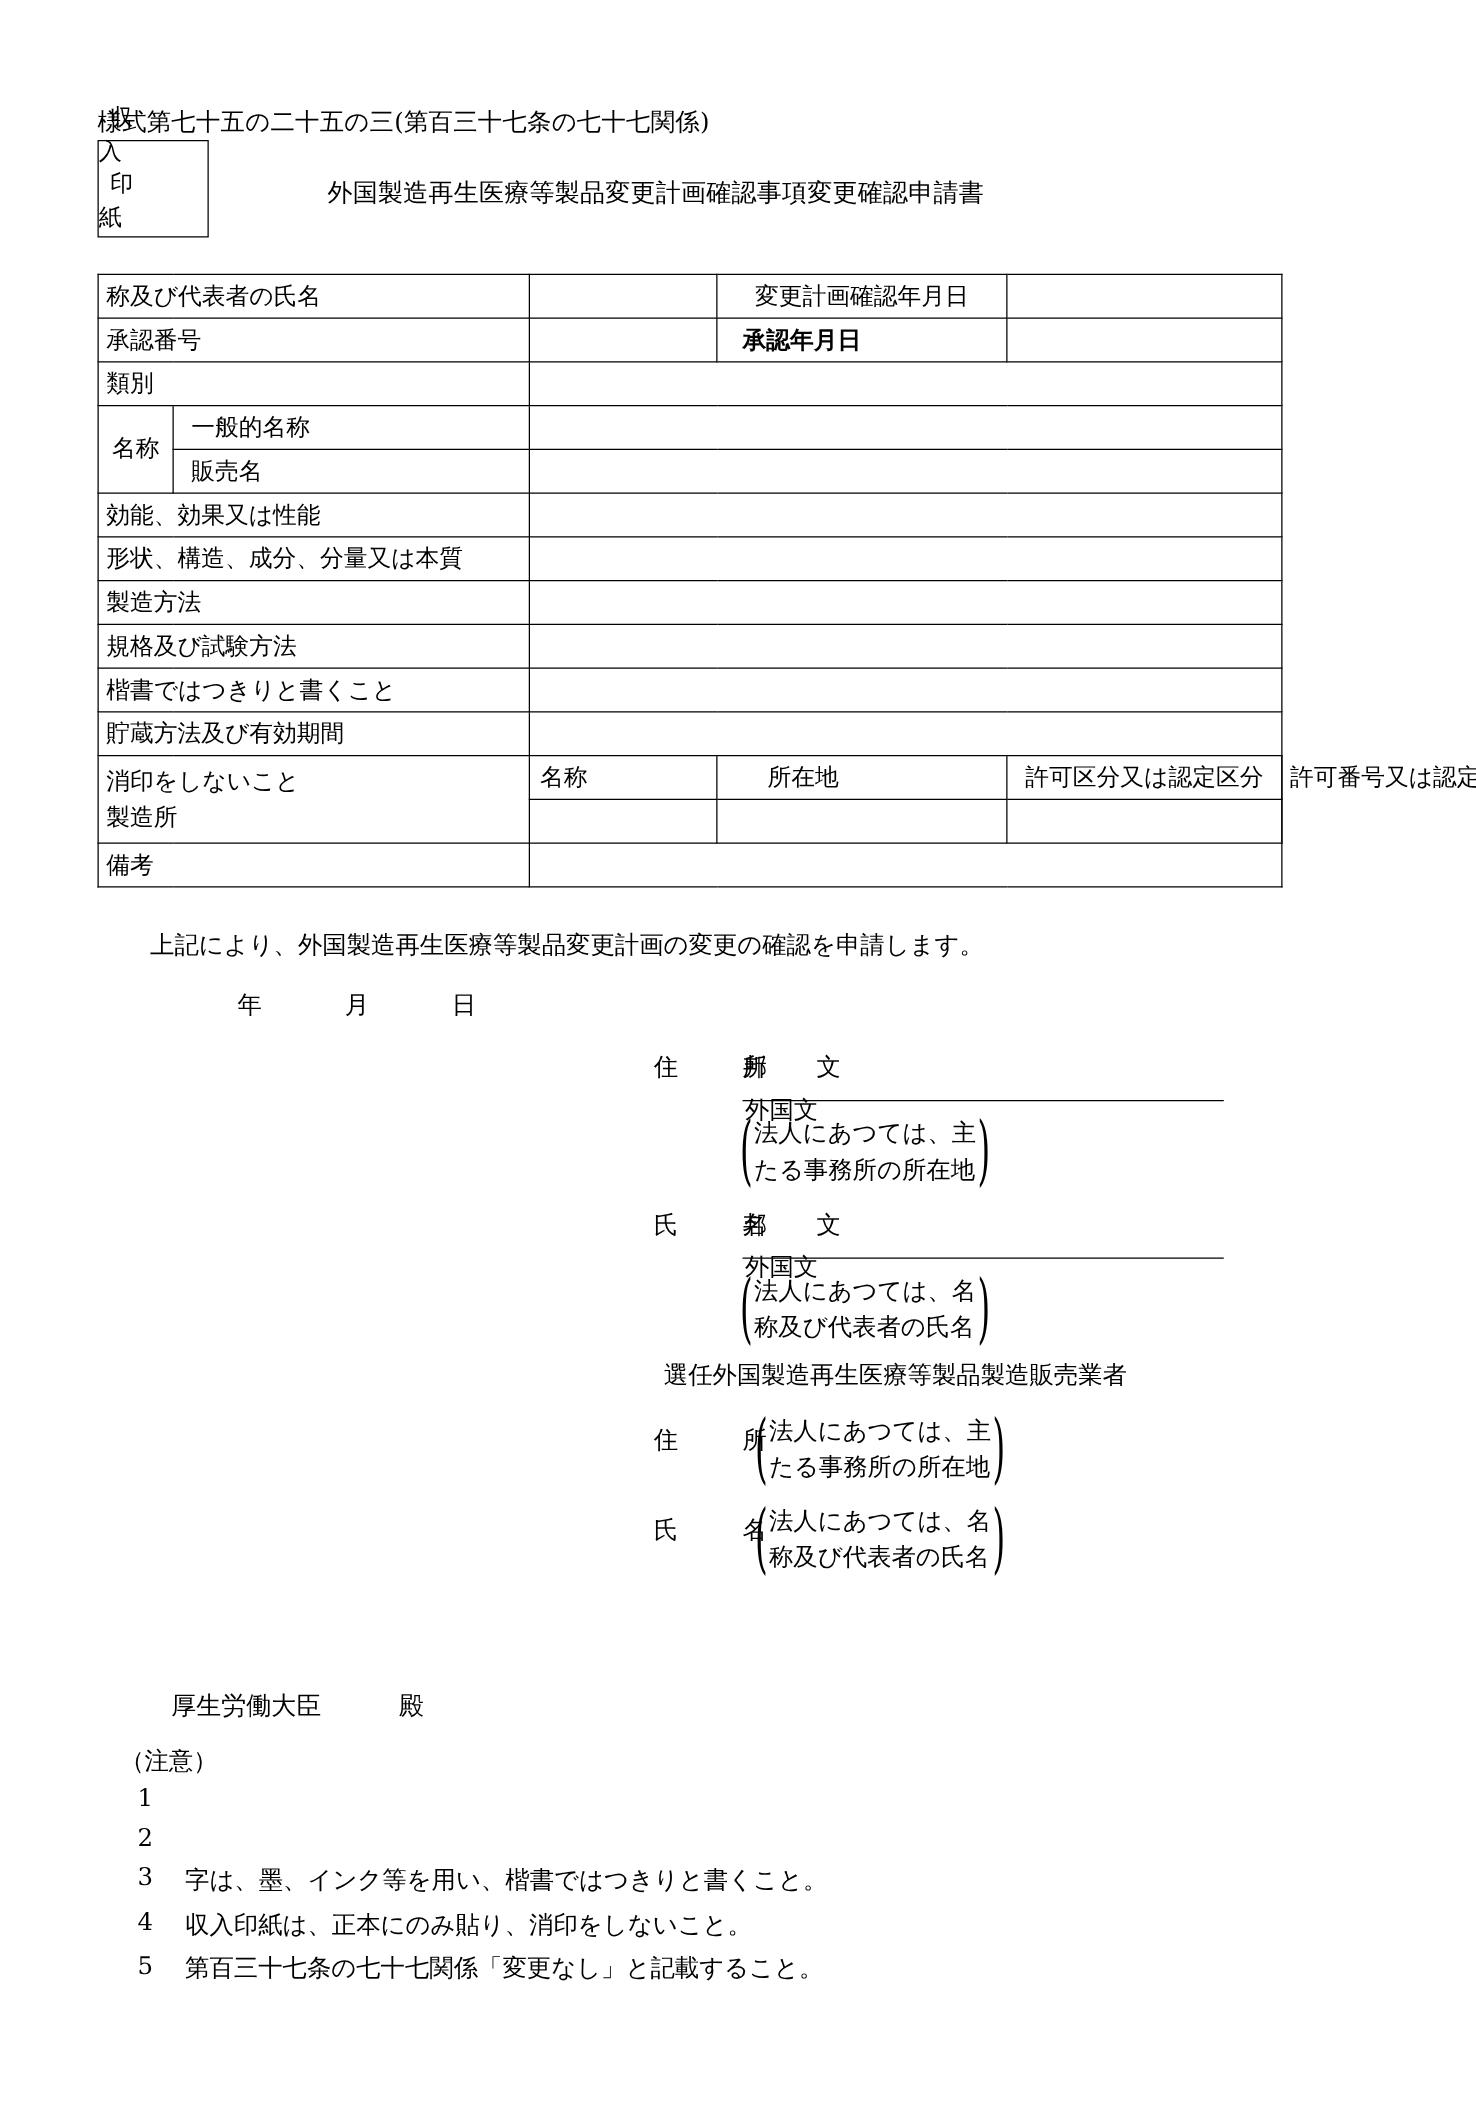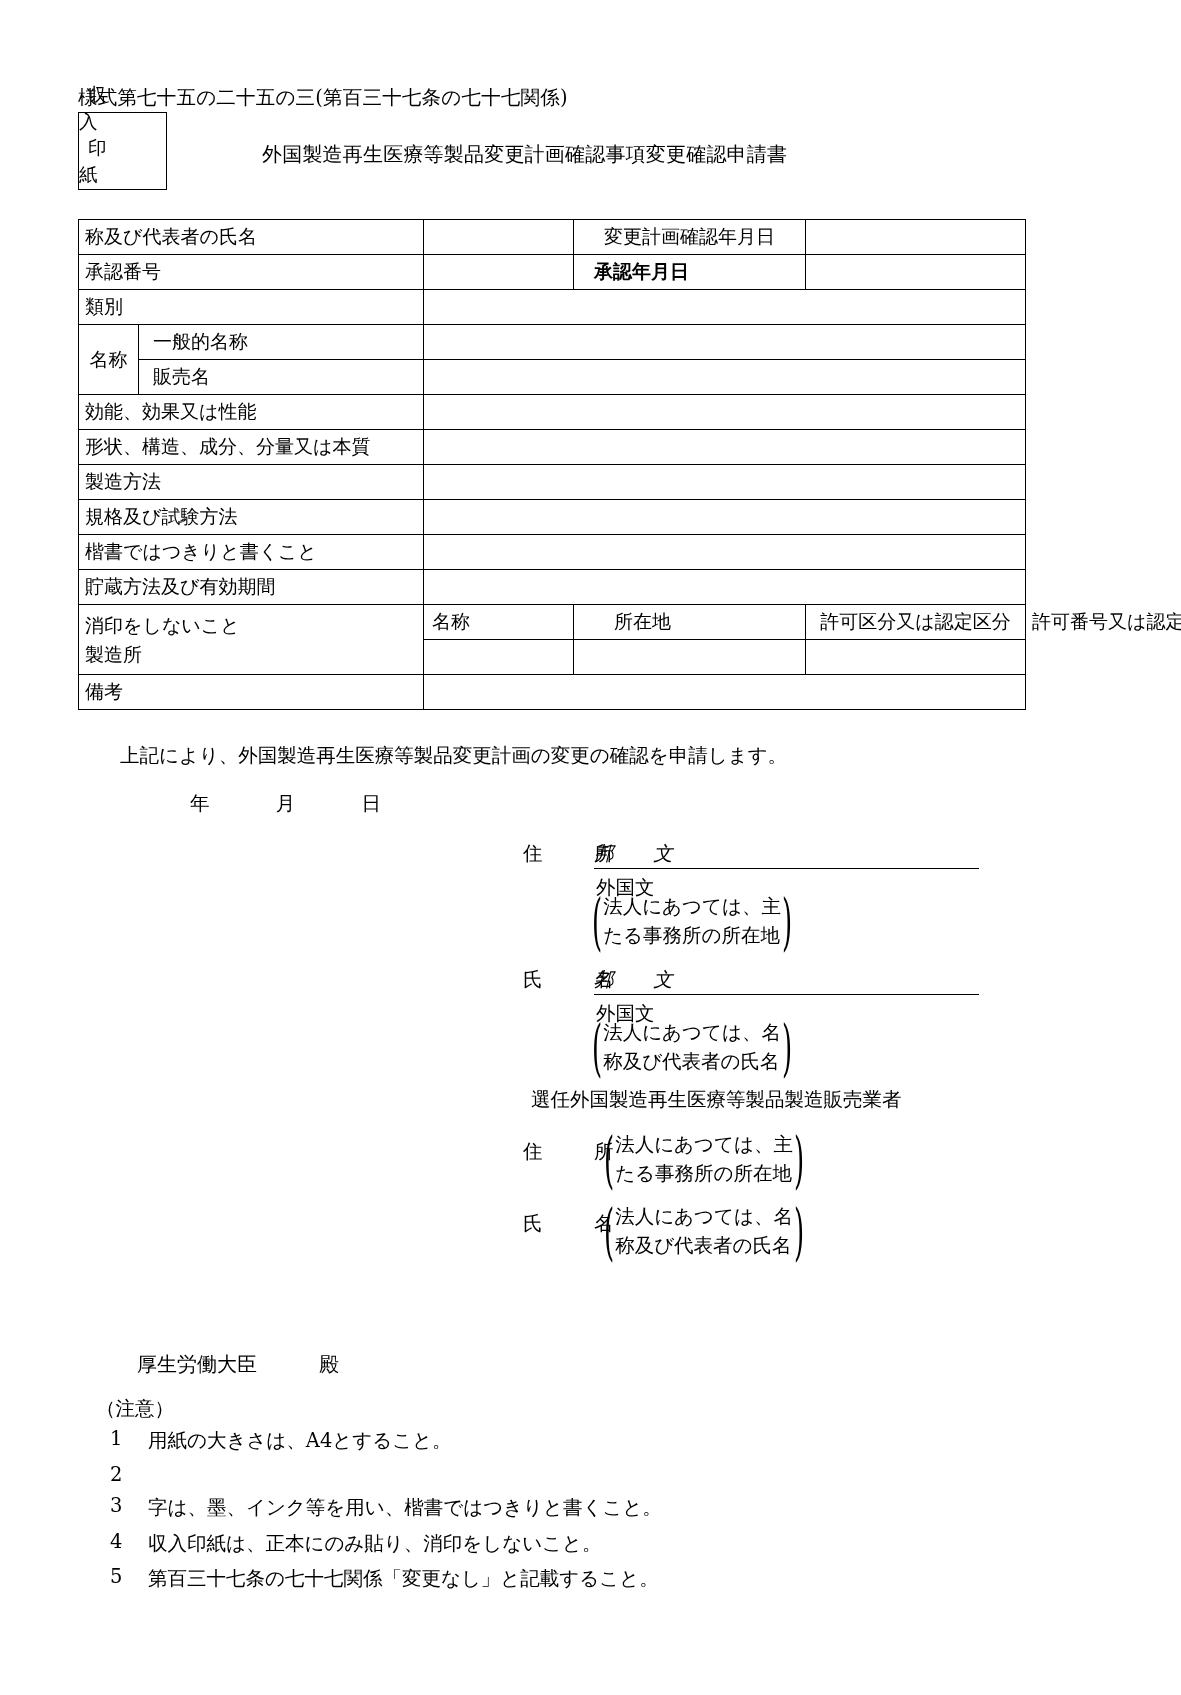--- a/index.html
+++ b/index.html
@@ -138,22 +138,21 @@
   .sig-label {
     display: inline-block;
     width: 68px;
     letter-spacing: 16px;
     text-indent: 3px;
   }
   .underline-field {
     display: inline-block;
     border-bottom: 1.3px solid #000;
     min-width: 380px;
-    padding-bottom: 1px;
-    font-style: italic;
+    padding-bottom: 13px;
   }
   .kanji-tag {
     letter-spacing: 10px;
     text-indent: 2px;
   }
   .gaikokubun {
     position: absolute;
     font-size: 19.5px;
     white-space: nowrap;
   }
@@ -446,21 +445,20 @@
   </div>
 
   <div class="minister-line">
     <i>厚生労働大臣</i><i class="dono">殿</i>
   </div>
 
   <div class="notes-title">（注意）</div>
   <ul class="notes-list">
     <li>
       <span class="note-num">1</span>
-      <span>用紙の大きさは、A4とすること。</span>
     </li>
     <li>
       <span class="note-num">2</span>
     </li>
     <li>
       <span class="note-num">3</span>
       <span>字は、墨、インク等を用い、楷書ではつきりと書くこと。</span>
     </li>
     <li>
       <span class="note-num">4</span>

